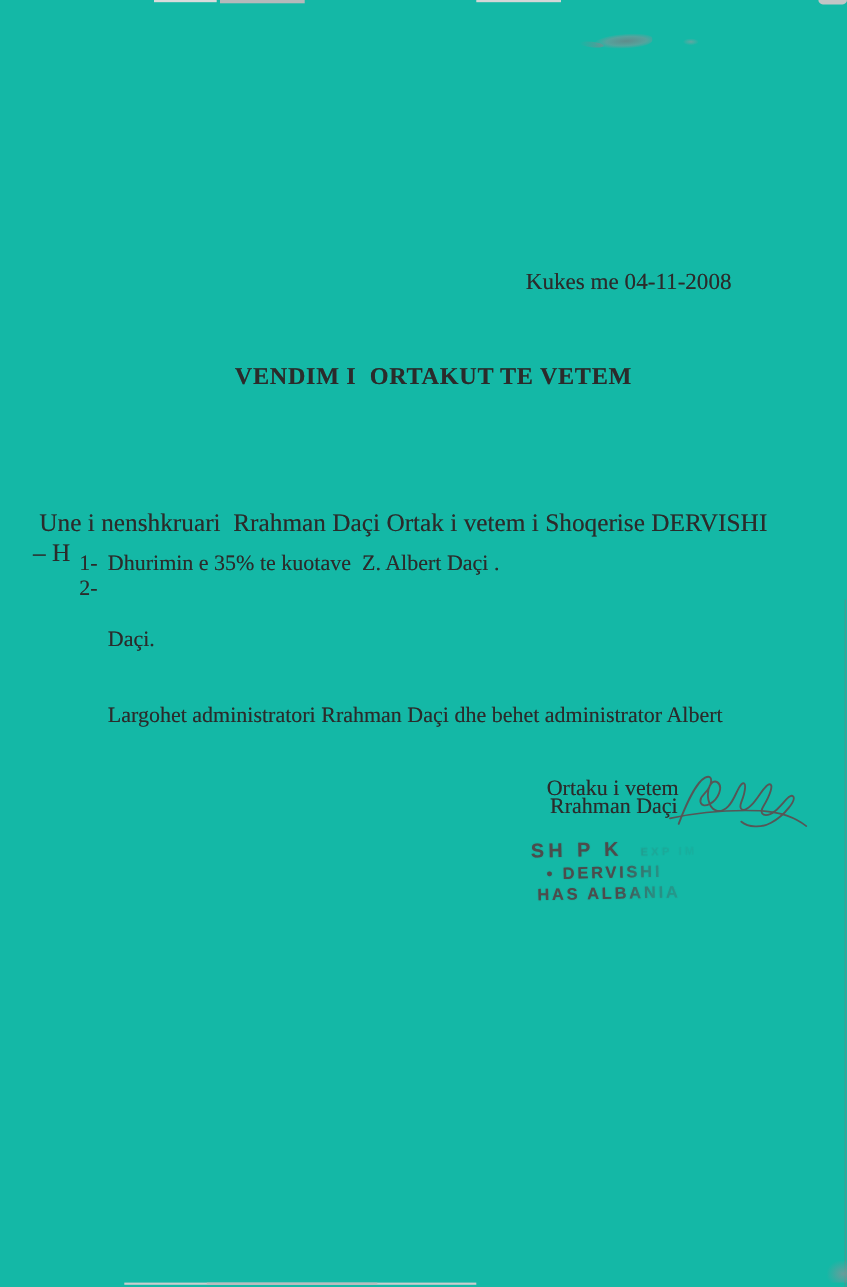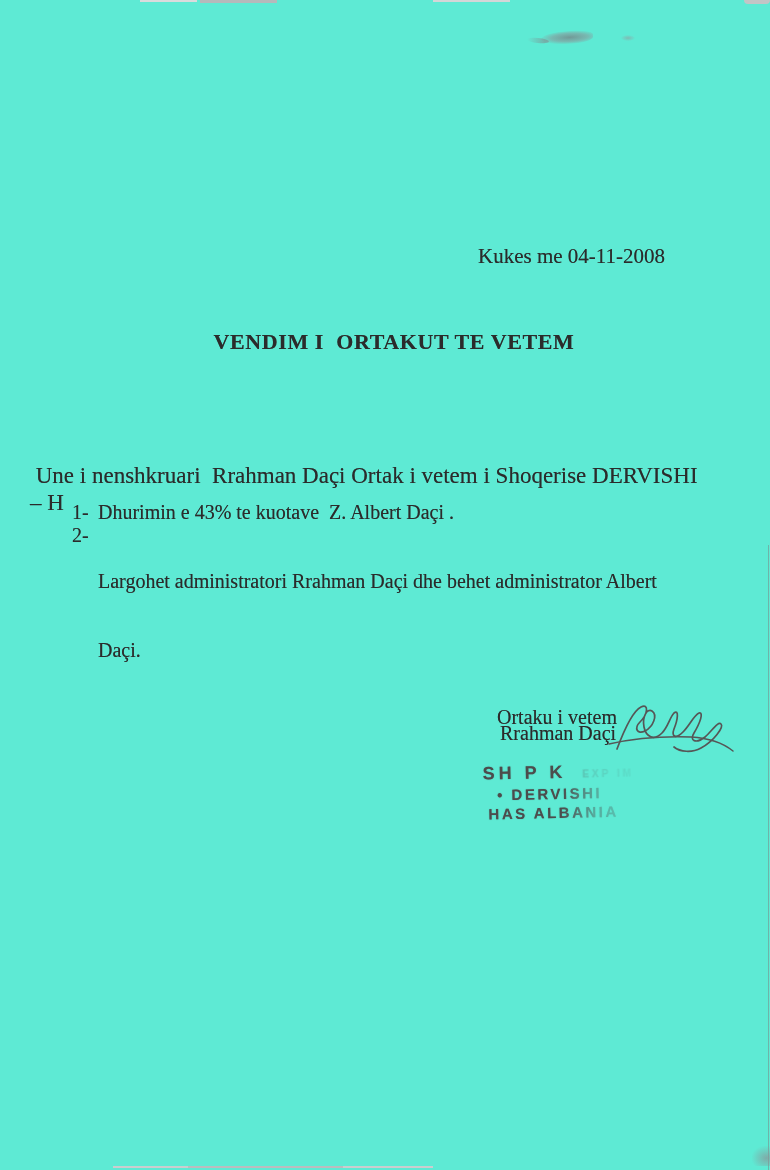--- a/index.html
+++ b/index.html
@@ -2,21 +2,21 @@
 <html><head>
 <meta charset="utf-8">
 <style>
   * { margin: 0; padding: 0; box-sizing: border-box; }
   html, body { background: #e9e9e9; }
   body { width: 770px; height: 1170px; overflow: hidden; }
   .page {
     position: relative;
     width: 770px;
     height: 1170px;
-    background: #5eead4;
+    background: #14b8a6;
     font-family: "Liberation Serif", "DejaVu Serif", serif;
     color: #2b2b2b;
     overflow: hidden;
   }
   .txt {
     position: absolute;
     white-space: pre-wrap;
     text-shadow: 0 0 0.6px rgba(50,50,50,0.55);
   }
   .date-line { left: 478px; top: 244px; font-size: 21px; }
@@ -102,27 +102,27 @@
 
   <div class="txt doc-title">VENDIM I  ORTAKUT TE VETEM</div>
 
   <div class="txt intro">
     <div> Une i nenshkruari  Rrahman Daçi Ortak i vetem i Shoqerise DERVISHI – H</div>
   </div>
 
   <div class="decision-list">
     <div class="decision-item">
       <span class="decision-marker">1-</span>
-      <span class="decision-lines">Dhurimin e 43% te kuotave  Z. Albert Daçi .</span>
+      <span class="decision-lines">Dhurimin e 35% te kuotave  Z. Albert Daçi .</span>
     </div>
     <div class="decision-item">
       <span class="decision-marker">2-</span>
       <span class="decision-lines">
+        <div>Daçi.</div>
         <div>Largohet administratori Rrahman Daçi dhe behet administrator Albert</div>
-        <div>Daçi.</div>
       </span>
     </div>
   </div>
 
   <div class="txt sig-role">Ortaku i vetem</div>
   <div class="txt sig-name">Rrahman Daçi</div>
 
   <svg class="signature-svg" width="140" height="72" viewBox="0 0 140 72" fill="none">
     <path d="M14 52 C20 36 30 14 38 10 C46 6 45 17 37 25 C31 31 34 38 42 34 C50 30 55 18 49 14 C44 11 39 20 41 30 C43 40 51 44 59 36 C65 30 67 20 71 16 C76 12 75 22 71 32 C68 40 73 42 80 35 C87 28 91 18 96 16 C101 15 97 26 91 36 C86 44 93 47 102 40 C109 34 115 24 118 27 C121 30 111 44 98 51 C89 56 77 55 71 50" stroke="#565656" stroke-width="1.7" stroke-linecap="round"></path>
     <path d="M6 47 C28 42 58 39 88 40 C106 41 120 46 130 54" stroke="#565656" stroke-width="1.5" stroke-linecap="round"></path>

